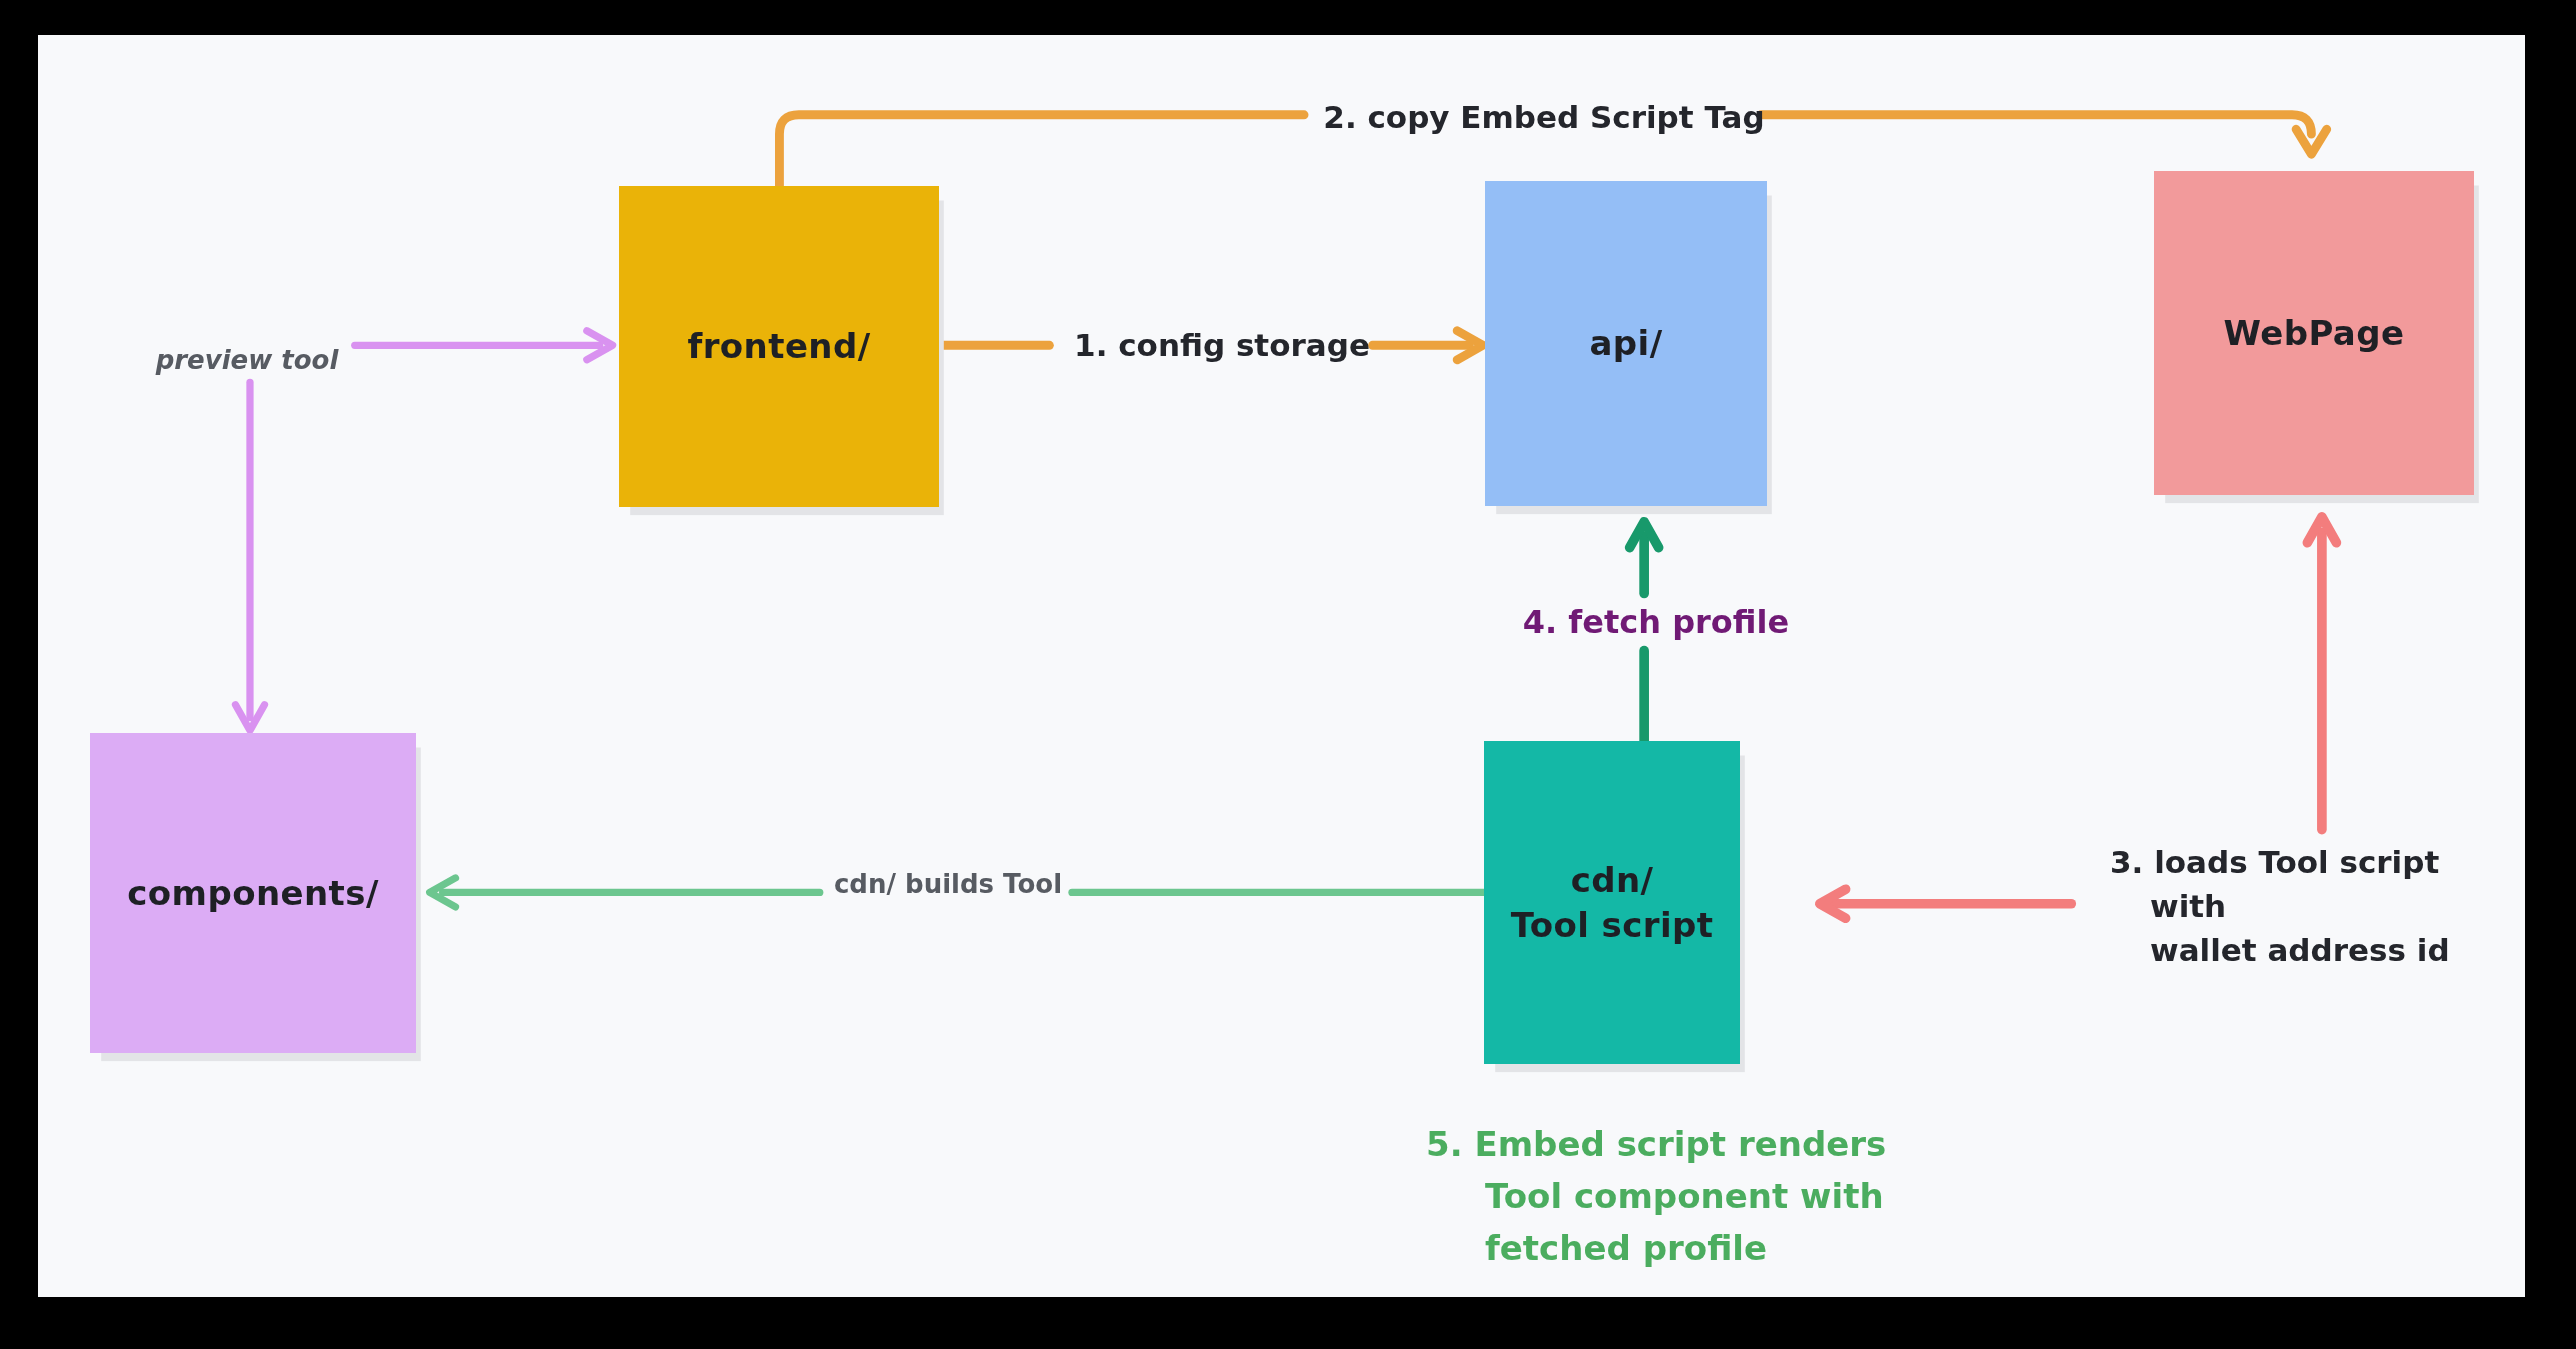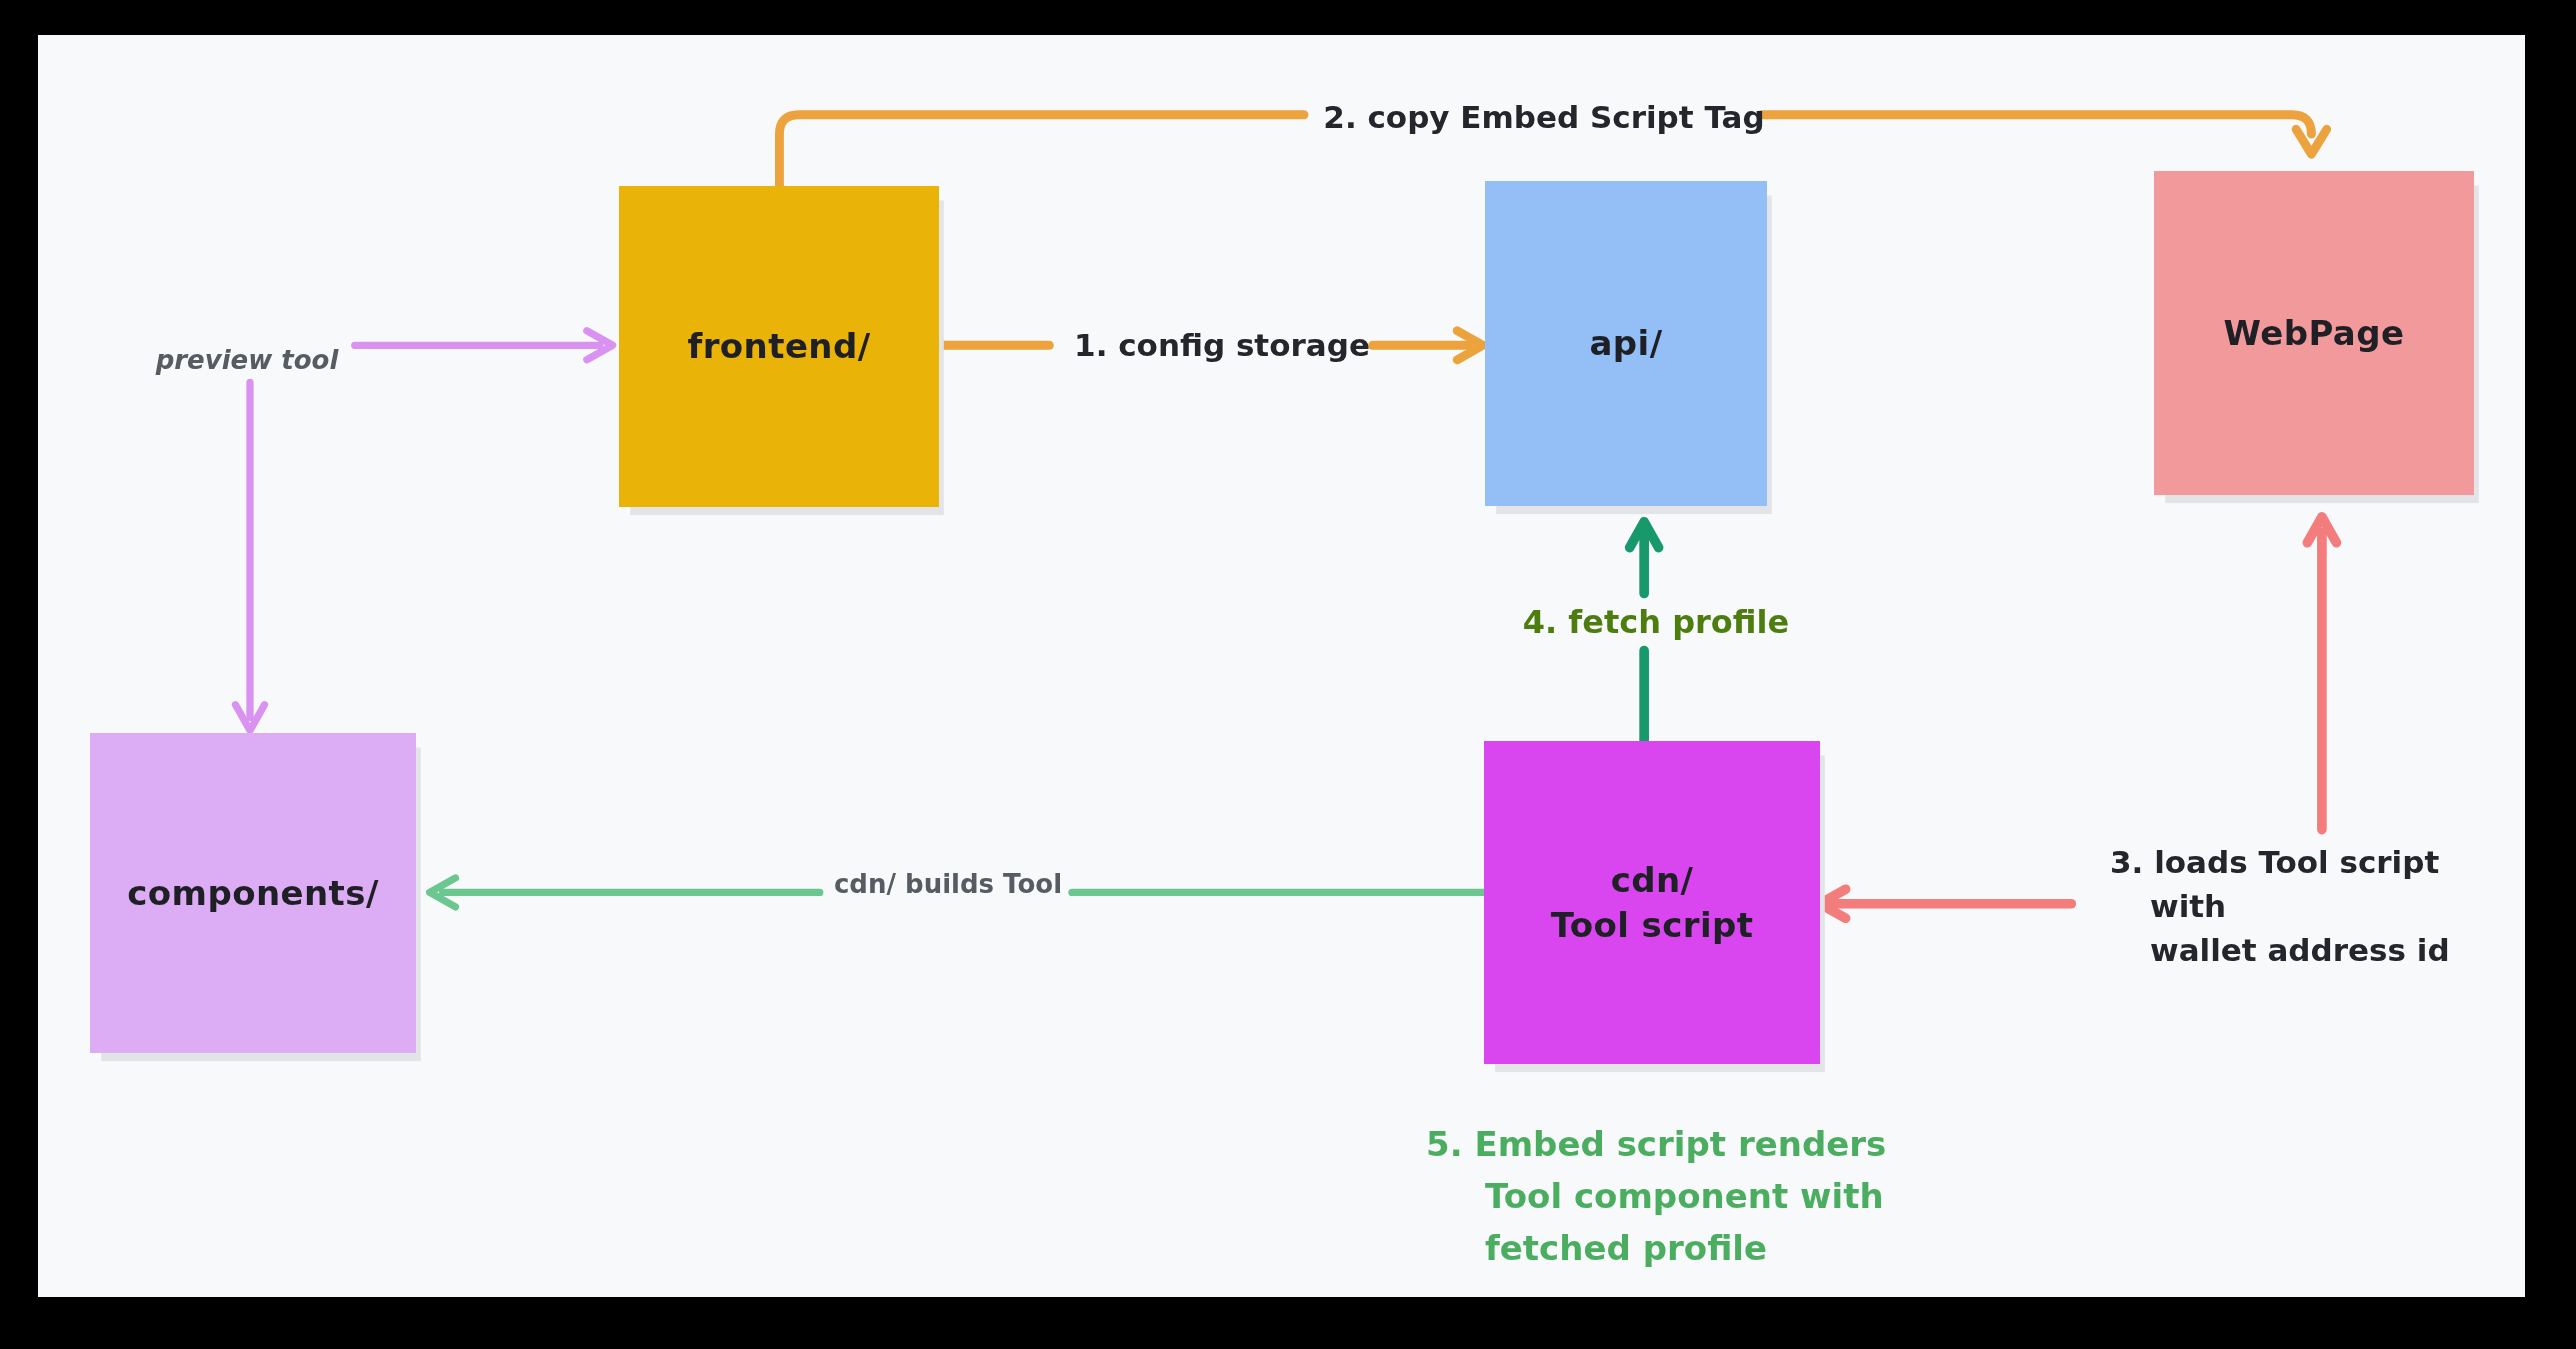--- a/index.html
+++ b/index.html
@@ -6,21 +6,21 @@
   .frame{position:relative;width:2576px;height:1350px;background:#000;overflow:hidden;
          font-family:"DejaVu Sans","Liberation Sans",sans-serif;}
   .canvas{position:absolute;left:38px;top:35px;width:2487px;height:1262px;background:#f8f9fb;}
   .node{position:absolute;display:flex;align-items:center;justify-content:center;
         box-shadow:8px 11.3px 0 -3.2px #e3e4e7;}
   .node .lab{font-weight:bold;font-size:34px;color:#1e2025;letter-spacing:0.4px;text-align:center;line-height:45px;white-space:pre;}
   .edges{position:absolute;left:0;top:0;width:2487px;height:1262px;}
   .lbl{position:absolute;font-weight:bold;white-space:nowrap;}
   .lbl.center{transform:translate(-50%,-50%);}
   .step{font-size:31px;color:#24262c;}
-  .big-step{font-size:32px;color:#4d7c0f;}
+  .big-step{font-size:32px;color:#701a75;}
   .gray{font-size:26px;color:#575b62;}
   .multiline{white-space:normal;}
   .multiline .ln{display:block;white-space:nowrap;}
   .loads{font-size:31px;color:#24262c;line-height:44px;}
   .loads .ln.indent{padding-left:40px;}
   .note{font-size:34px;color:#4bad5f;line-height:52px;margin-top:28px;}
   .note .ln.indent{padding-left:59px;}
 </style>
 </head>
 <body>
@@ -78,21 +78,21 @@
     </div>
 
     <div class="node" style="left:2116px;top:136px;width:320px;height:324px;background:#f29a9b;">
       <span class="lab">WebPage</span>
     </div>
 
     <div class="node" style="left:52px;top:698px;width:326px;height:320px;background:#dcacf5;">
       <span class="lab">components/</span>
     </div>
 
-    <div class="node" style="left:1446px;top:706px;width:336px;height:323px;background:#d946ef;">
+    <div class="node" style="left:1446px;top:706px;width:256px;height:323px;background:#14b8a6;">
       <span class="lab"><span class="ln" style="display:block">cdn/</span><span class="ln" style="display:block">Tool script</span></span>
     </div>
 
     <div class="lbl center step" style="left:1506px;top:82px;">2. copy Embed Script Tag</div>
 
     <div class="lbl center step" style="left:1184px;top:310px;">1. config storage</div>
 
     <div class="lbl center gray" style="left:209px;top:325px;font-style:italic;">preview tool</div>
 
     <div class="lbl center big-step" style="left:1618px;top:587px;">4. fetch profile</div>

